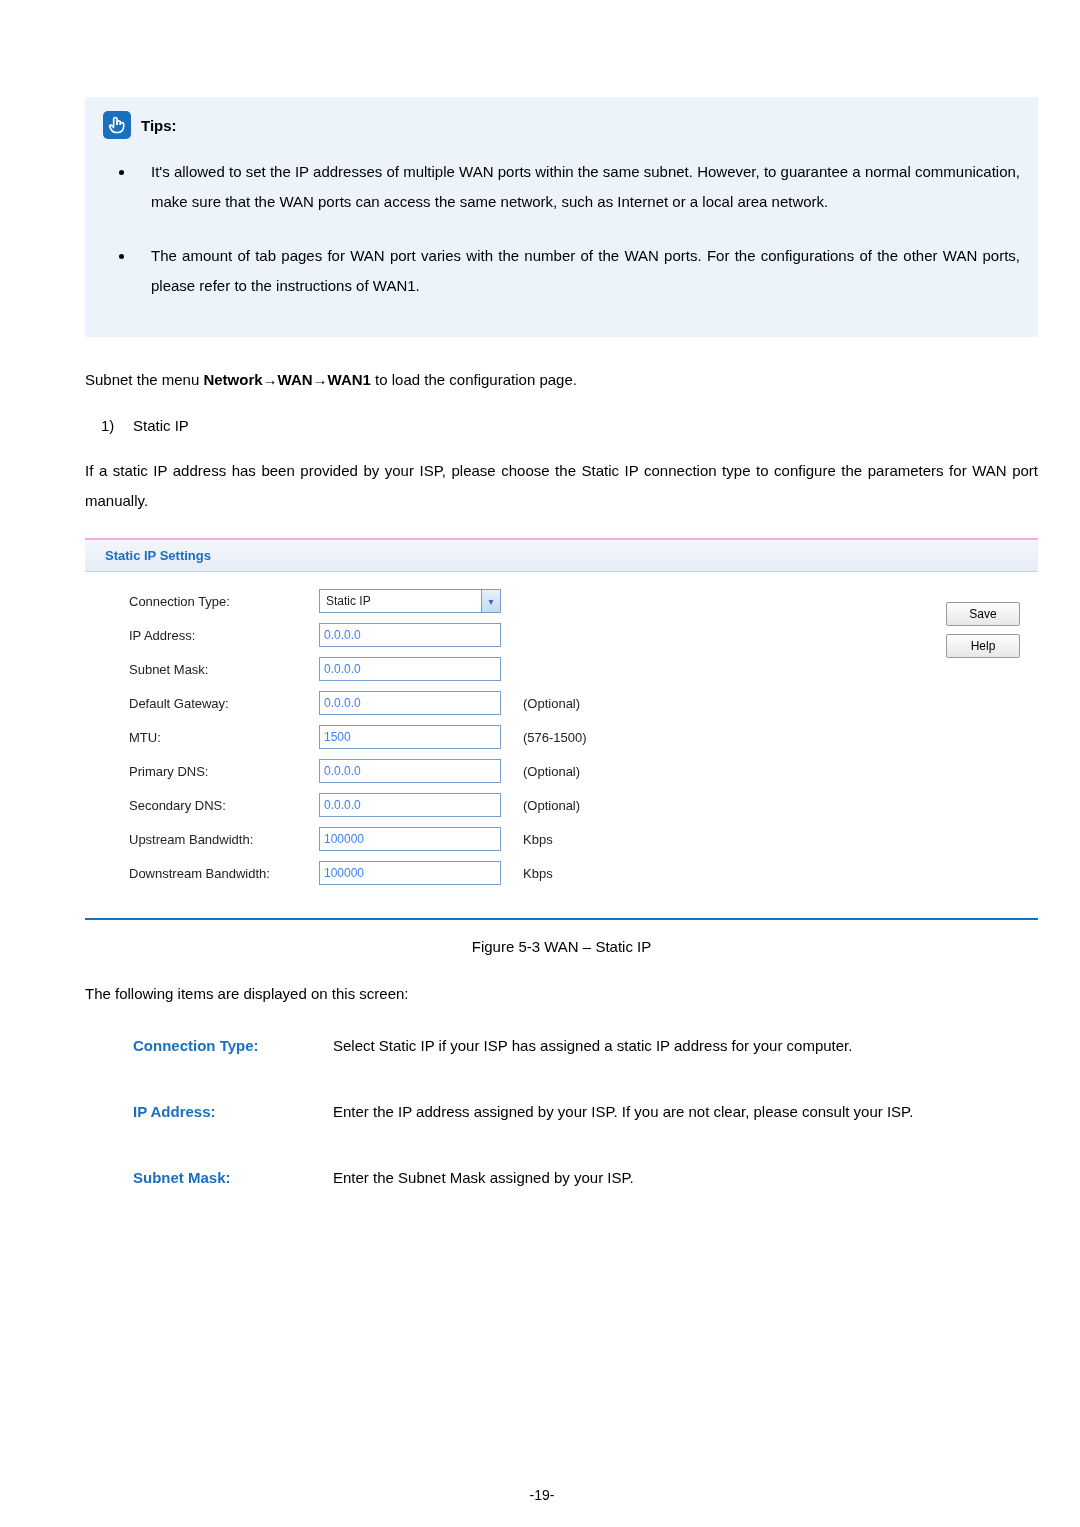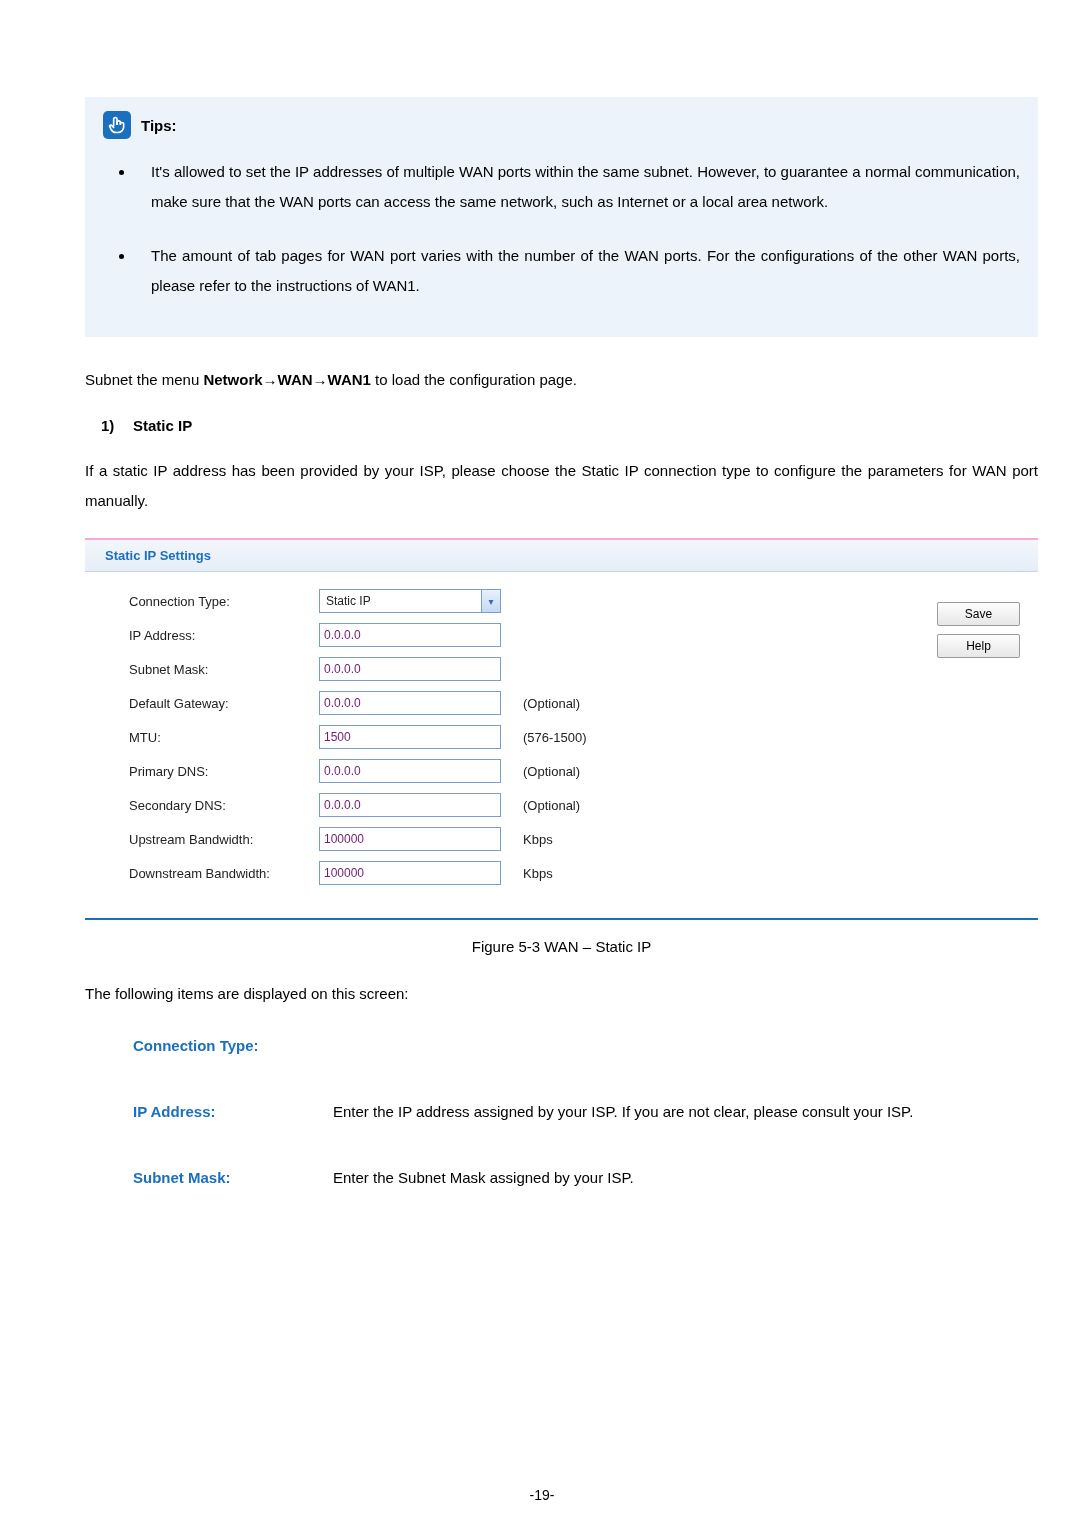--- a/index.html
+++ b/index.html
@@ -57,21 +57,21 @@
   }
   ul.bullets li:last-child { margin-bottom: 0; }
 
   .para {
     margin: 0 0 22px 0;
     line-height: 2;
   }
   .para.justify { text-align: justify; }
 
   .numbered {
-    font-weight: bold;
+    font-weight: normal;
     margin: 0 0 22px 0;
     padding-left: 16px;
   }
   .numbered .num { display: inline-block; width: 32px; }
 
   
   .settings-panel {
     border-top: 2px solid #f9a8d4;
     border-bottom: 2px solid #1b6fbf;
     background: #fff;
@@ -101,21 +101,21 @@
   .row .lbl { width: 190px; }
   .row .ctrl { width: 190px; position: relative; }
   .row .suffix { padding-left: 14px; color: #222; }
   input.txt {
     width: 172px;
     height: 20px;
     padding: 1px 4px;
     border: 1px solid #7a9ccf;
     font-family: Verdana, Geneva, sans-serif;
     font-size: 12px;
-    color: #701a75;
+    color: #3b82f6;
     background: #fff;
   }
   .select-wrap {
     width: 180px;
     height: 22px;
     border: 1px solid #7a9ccf;
     display: flex;
     align-items: stretch;
     background: #fff;
   }
@@ -138,21 +138,21 @@
   }
   .side-btns {
     width: 110px;
     padding-top: 18px;
     display: flex;
     flex-direction: column;
     align-items: flex-end;
     gap: 8px;
   }
   button.grey {
-    width: 83px;
+    width: 74px;
     height: 24px;
     font-family: Verdana, Geneva, sans-serif;
     font-size: 12px;
     background: linear-gradient(#fdfdfd, #e7e7e7);
     border: 1px solid #9a9a9a;
     border-radius: 2px;
     cursor: pointer;
   }
 
   .fig-caption {
@@ -299,20 +299,21 @@
     </div>
   </div>
 
   <div class="fig-caption">Figure 5-3 WAN – Static IP</div>
 
   <p class="para">The following items are displayed on this screen:</p>
 
 
   <div class="def-row">
     <span class="term">Connection Type:</span>
+    <span class="desc">Select Static IP if your ISP has assigned a static IP address for your computer.</span>
   </div>
 
   <div class="def-row">
     <span class="term">IP Address:</span>
     <span class="desc justify">Enter the IP address assigned by your ISP. If you are not clear, please consult your ISP.</span>
   </div>
 
   <div class="def-row">
     <span class="term">Subnet Mask:</span>
     <span class="desc">Enter the Subnet Mask assigned by your ISP.</span>

